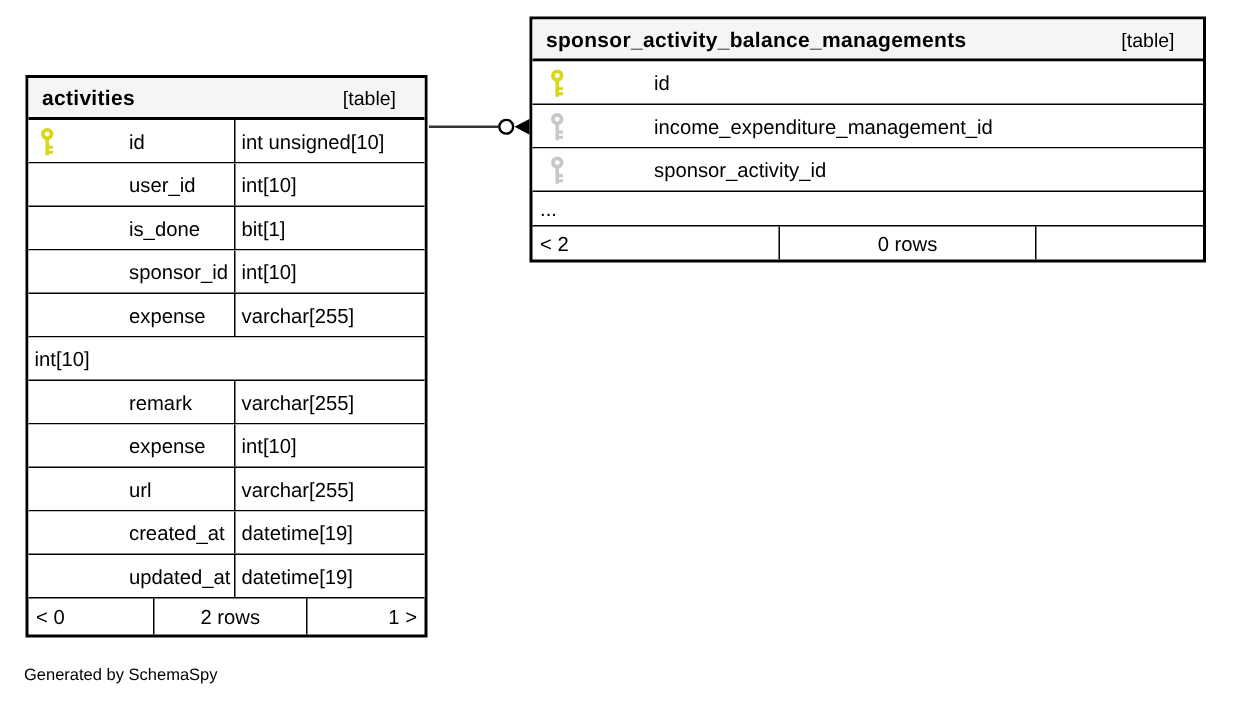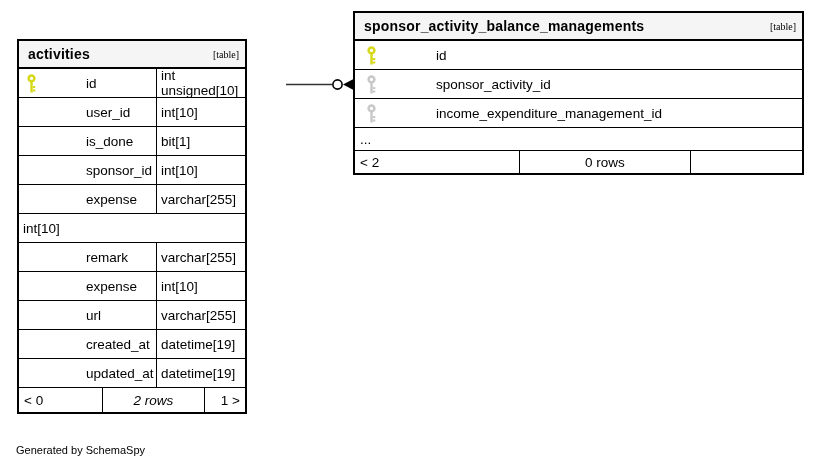--- a/index.html
+++ b/index.html
@@ -13,33 +13,33 @@
     width: 823px;
     height: 473px;
     background: #ffffff;
     overflow: hidden;
   }
   .db-table {
     position: absolute;
     border: 2px solid #000;
     background: #fff;
   }
-  .db-table.t1 { left: 17px; top: 39px; width: 230px; }
+  .db-table.t1 { left: 17px; top: 50px; width: 268px; }
   .db-table.t2 { left: 353px; top: 11px; width: 451px; }
   .db-header {
     display: flex;
     justify-content: space-between;
     align-items: center;
     border-bottom: 2px solid #000;
-    padding: 0 6px 0 9px;
+    padding: 0 19px 0 9px;
     height: 28px;
     font-size: 14px;
   }
   .db-header .tname { font-weight: bold; letter-spacing: 0.2px; }
-  .db-header .tkind { font-weight: normal; font-size: 10px; font-family: Liberation Serif, serif; }
+  .db-header .tkind { font-weight: normal; font-size: 13px; }
   .trow {
     display: flex;
     align-items: stretch;
     height: 29px;
     border-bottom: 1px solid #000;
     font-size: 13.5px;
     background: #fff;
   }
   .cell { display: flex; align-items: center; }
   .name-cell { flex: 0 0 auto; gap: 40px; }
@@ -62,21 +62,21 @@
     border-bottom: 1px solid #000;
     padding-left: 5px;
     font-size: 13.5px;
   }
   .tfooter { display: flex; align-items: stretch; font-size: 13.5px; }
   .t1 .tfooter { height: 24px; }
   .t2 .tfooter { height: 22px; }
   .fcell { display: flex; align-items: center; padding: 0 5px; }
   .fcell + .fcell { border-left: 1px solid #000; }
   .t1 .f-left   { width: 83px; }
-  .t1 .f-center { width: 102px; justify-content: center; font-style: italic; }
+  .t1 .f-center { width: 102px; justify-content: center; }
   .t1 .f-right  { flex: 1; justify-content: flex-end; }
   .t2 .f-left   { width: 148px; }
   .t2 .f-center { width: 171px; justify-content: center; margin-left: 16px; }
   .t2 .f-right  { flex: 1; justify-content: flex-end; }
   .connector { position: absolute; left: 285px; top: 75px; width: 70px; height: 20px; }
   .note { position: absolute; left: 16px; top: 444px; font-size: 11px; }
 </style>
 </head>
 <body>
 
@@ -204,34 +204,34 @@
         <div class="trow">
           <div class="cell name-cell">
             <span class="key-icon">
               <svg width="11" height="19" viewBox="0 0 11 19">
                 <circle cx="5.5" cy="4.4" r="2.9" fill="none" stroke="#c8c8c8" stroke-width="2.5"></circle>
                 <rect x="4.3" y="7.2" width="2.4" height="11.3" fill="#c8c8c8"></rect>
                 <rect x="6.6" y="12.1" width="2.7" height="2" fill="#c8c8c8"></rect>
                 <rect x="6.6" y="15.5" width="2.7" height="2" fill="#c8c8c8"></rect>
               </svg>
             </span>
-            <span>sponsor_activity_id</span>
+            <span>income_expenditure_management_id</span>
           </div>
         </div>
         <div class="trow">
           <div class="cell name-cell">
             <span class="key-icon">
               <svg width="11" height="19" viewBox="0 0 11 19">
                 <circle cx="5.5" cy="4.4" r="2.9" fill="none" stroke="#c8c8c8" stroke-width="2.5"></circle>
                 <rect x="4.3" y="7.2" width="2.4" height="11.3" fill="#c8c8c8"></rect>
                 <rect x="6.6" y="12.1" width="2.7" height="2" fill="#c8c8c8"></rect>
                 <rect x="6.6" y="15.5" width="2.7" height="2" fill="#c8c8c8"></rect>
               </svg>
             </span>
-            <span>income_expenditure_management_id</span>
+            <span>sponsor_activity_id</span>
           </div>
         </div>
       </div>
     <div class="ellipsis-row">...</div>
     <div class="tfooter">
       <div class="fcell f-left">&lt; 2</div>
       <div class="fcell f-center">0 rows</div>
       <div class="fcell f-right"></div>
     </div>
   </div>

